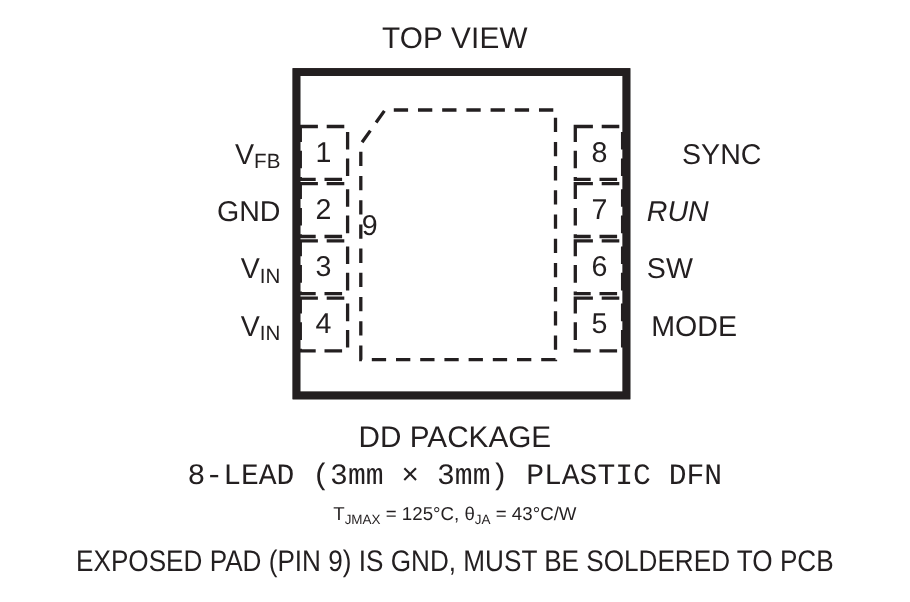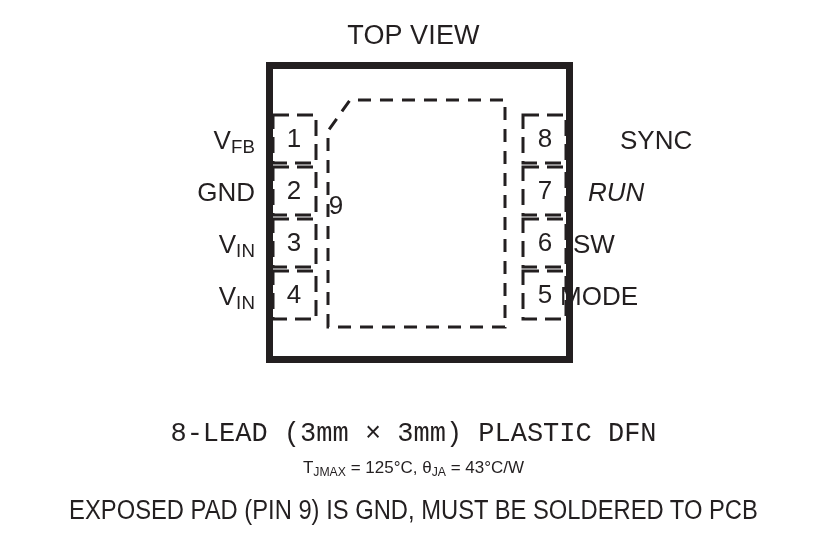--- a/index.html
+++ b/index.html
@@ -196,27 +196,28 @@
   <div class="pin-label left" style="left:140px; top:296px; width:115px;">
     <span>V</span><sub>IN</sub>
   </div>
 
   <div class="pin-label right" style="left:588px; top:140px;margin-left:32px;">
     <span>SYNC</span>
   </div>
   <div class="pin-label right" style="left:588px; top:192px;font-style:italic;">
     <span>RUN</span>
   </div>
-  <div class="pin-label right" style="left:573px; top:244px;">
+  <div class="pin-label right" style="left:588px; top:244px;">
     <span>SW</span>
   </div>
-  <div class="pin-label right" style="left:560px; top:296px;">
+  <div class="pin-label right" style="left:592px; top:296px;">
     <span>MODE</span>
   </div>
 
+  <div class="caption-line" id="caption-package">DD PACKAGE</div>
 
   <div class="caption-line" id="caption-lead">8-LEAD (3mm × 3mm) PLASTIC DFN</div>
 
   <div class="caption-line" id="caption-thermal">
     <span>T</span><sub>JMAX</sub><span> = 125°C, </span><span>θ</span><sub>JA</sub><span> = 43°C/W</span>
   </div>
 
   <div class="caption-line" id="caption-exposed">EXPOSED PAD (PIN 9) IS GND, MUST BE SOLDERED TO PCB</div>
 
 </div>

